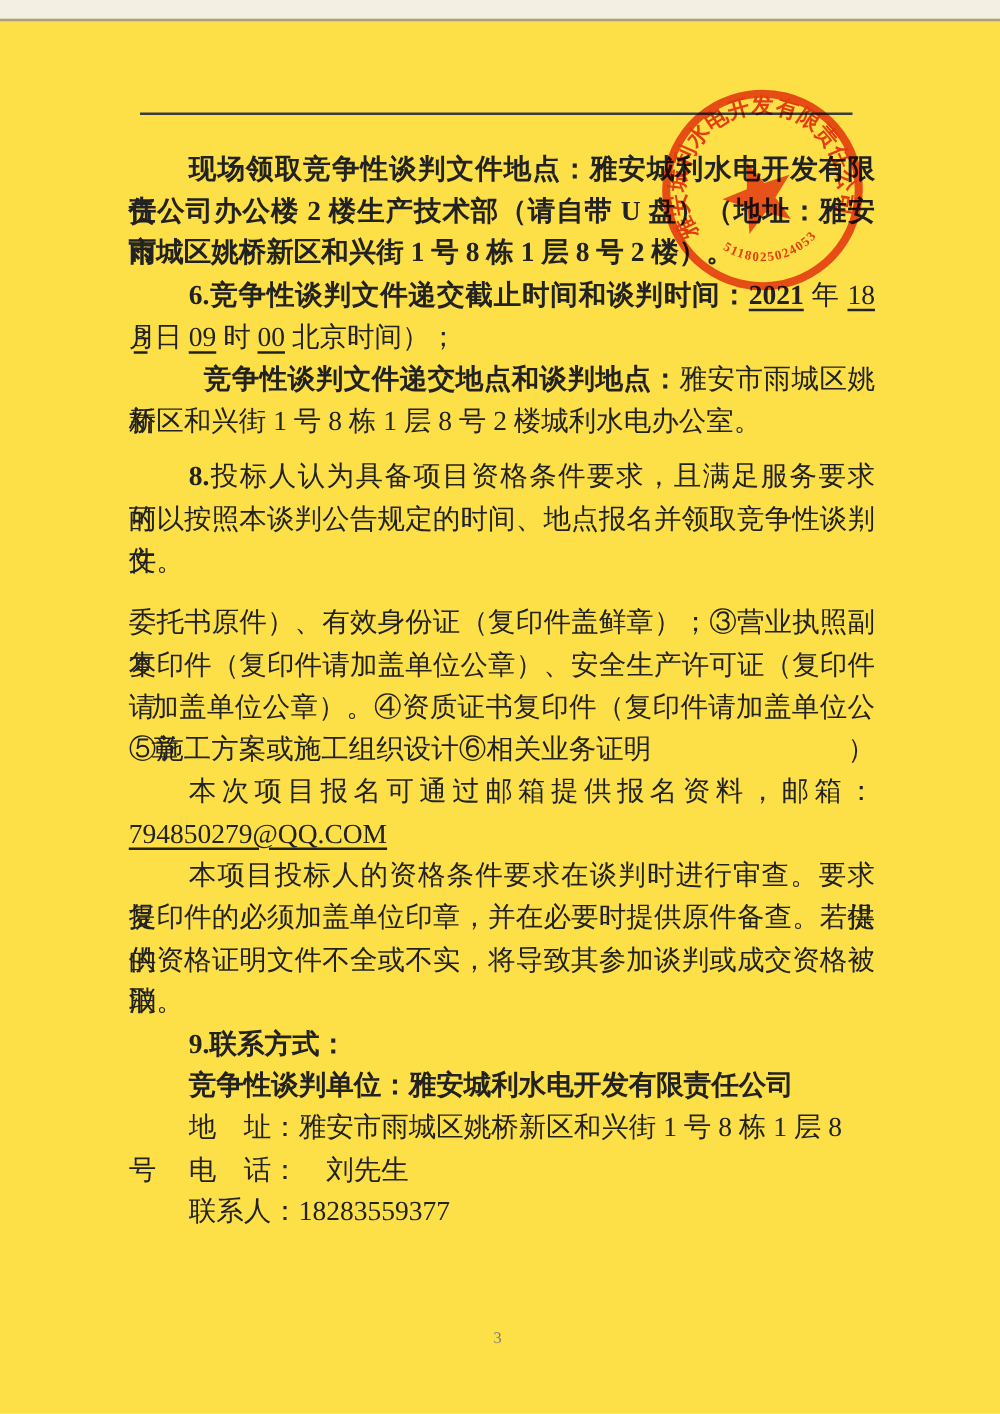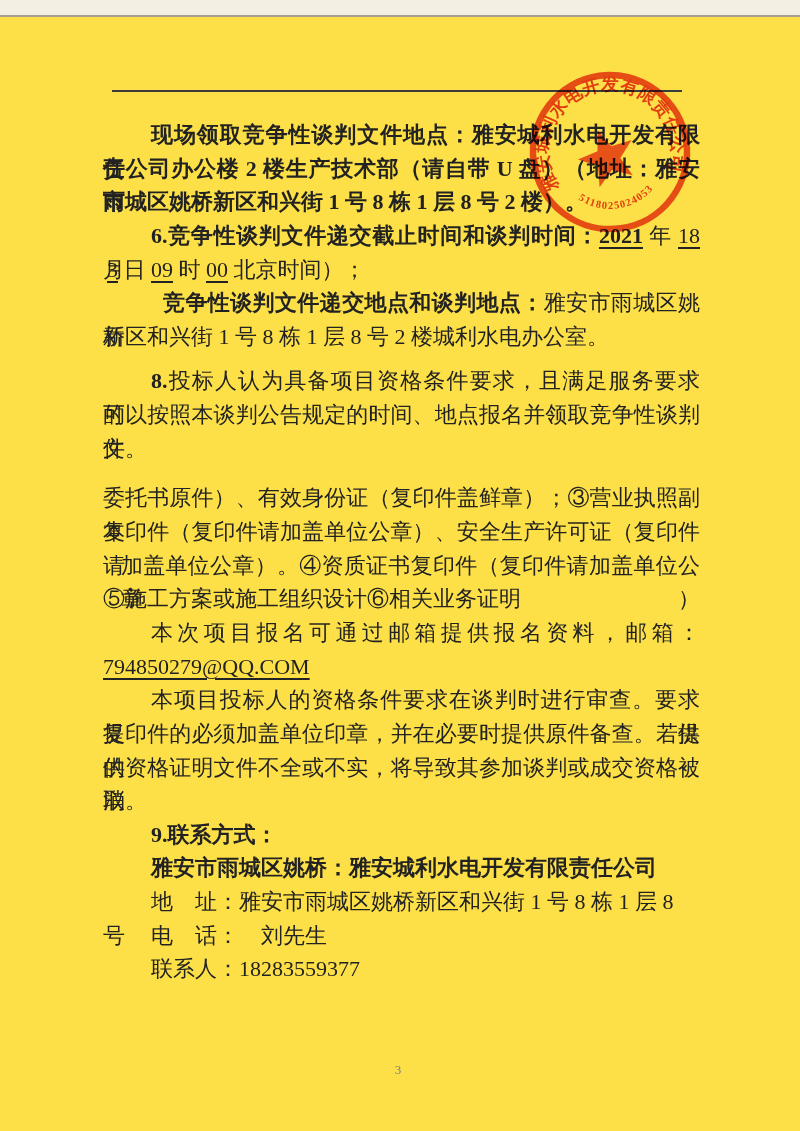--- a/index.html
+++ b/index.html
@@ -124,21 +124,21 @@
       <div class="line full" style="text-indent: 0px;"><span>复印件（复印件请加盖单位公章）、安全生产许可证（复印件请</span></div>
       <div class="line full" style="text-indent: 0px; margin-left: 18px;"><span>加盖单位公章）。④资质证书复印件（复印件请加盖单位公章）</span></div>
       <div class="line" style="text-indent: 0px;"><span>⑤施工方案或施工组织设计⑥相关业务证明</span></div>
       <div class="line full" style="text-indent: 48px;"><span>本次项目报名可通过邮箱提供报名资料，邮箱：</span></div>
       <div class="line" style="text-indent: 0px;"><span class="seg-u">794850279@QQ.COM</span></div>
       <div class="line full" style="text-indent: 48px;"><span>本项目投标人的资格条件要求在谈判时进行审查。要求提供</span></div>
       <div class="line full" style="text-indent: 0px;"><span>复印件的必须加盖单位印章，并在必要时提供原件备查。若提供</span></div>
       <div class="line full" style="text-indent: 0px;"><span>的资格证明文件不全或不实，将导致其参加谈判或成交资格被取</span></div>
       <div class="line" style="text-indent: 0px;"><span>消。</span></div>
       <div class="line" style="text-indent: 48px;"><span class="seg-b">9.联系方式：</span></div>
-      <div class="line" style="text-indent: 48px;"><span class="seg-b">雅安市雨城区姚桥：雅安城利水电开发有限责任公司</span></div>
+      <div class="line" style="text-indent: 48px;"><span class="seg-b">竞争性谈判单位：雅安城利水电开发有限责任公司</span></div>
       <div class="line" style="text-indent: 48px;"><span>地　址：雅安市雨城区姚桥新区和兴街 1 号 8 栋 1 层 8 号</span></div>
       <div class="line" style="text-indent: 48px;"><span>电　话：　刘先生</span></div>
       <div class="line" style="text-indent: 48px;"><span>联系人：18283559377</span></div>
     </div>
 
   <svg class="stamp" viewBox="0 0 172 172">
     <defs>
       <path id="arcTop" d="M 27.7 107.2 A 62 62 0 1 1 144.3 107.2" fill="none"></path>
       <path id="arcBottom" d="M 37.7 116.2 A 57 57 0 0 0 134.3 116.2" fill="none"></path>
     </defs>

